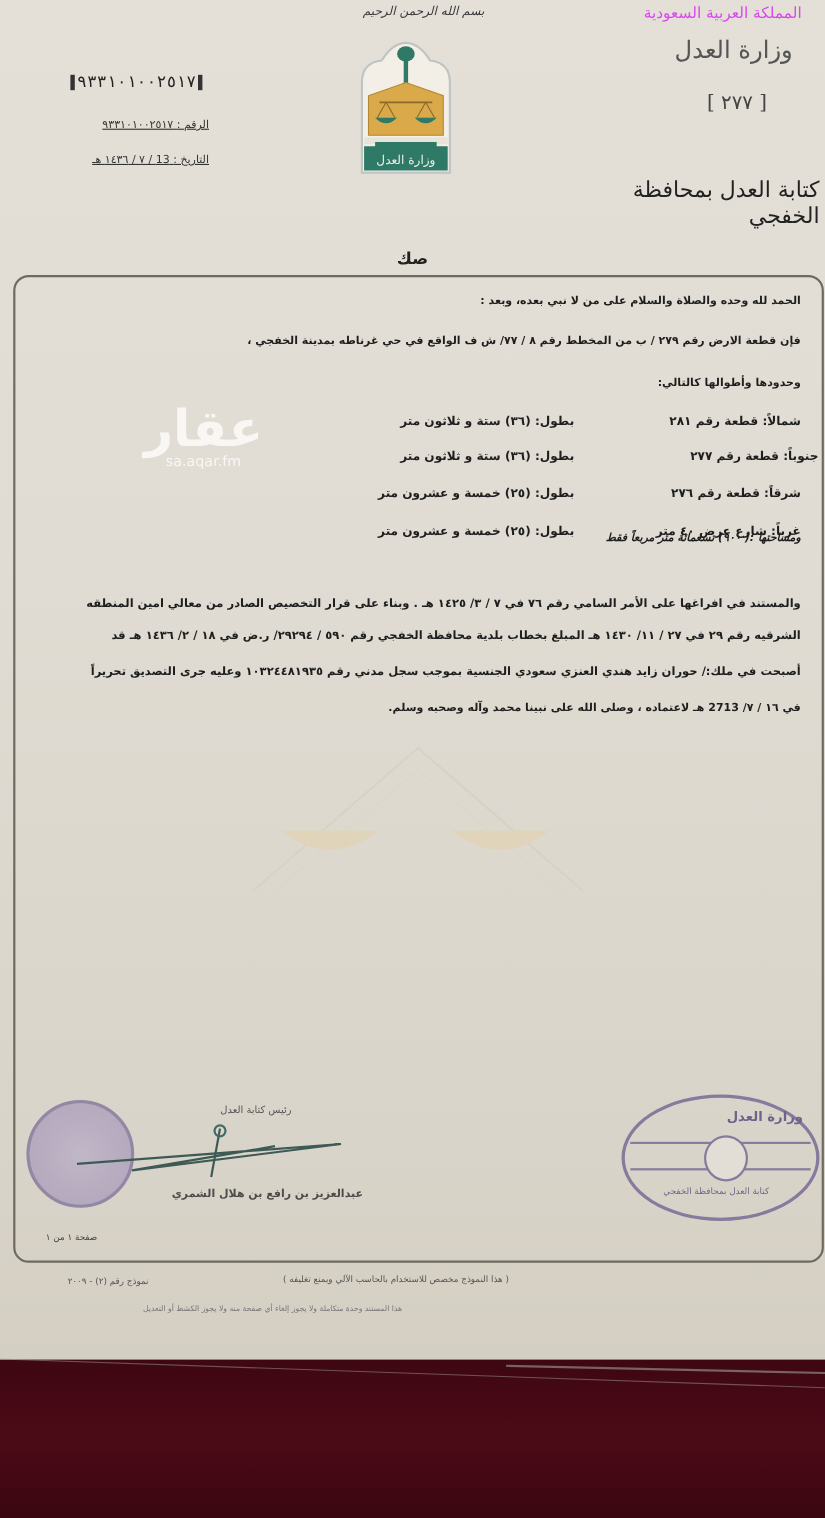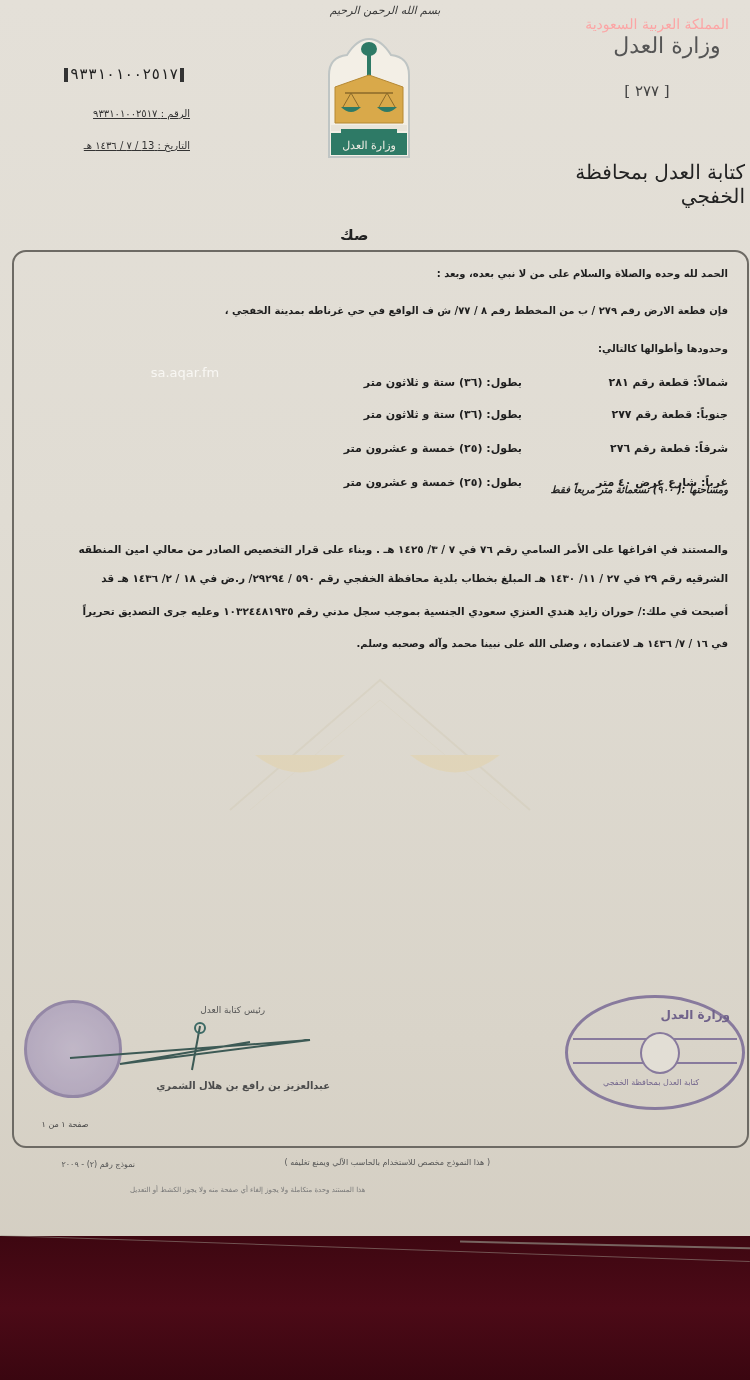--- a/index.html
+++ b/index.html
@@ -25,26 +25,26 @@
     position:absolute; left:0; top:1248px; width:750px; height:1px;
     background:#a29d92; transform:rotate(2deg); opacity:.5;
   }
 
   
   .barcode { position:absolute; left:62px; top:65px; font-family:"DejaVu Sans Mono", monospace; font-size:15px; letter-spacing:1px; color:#222; direction:ltr; }
   .barcode .bar { display:inline-block; width:4px; height:14px; background:#333; vertical-align:middle; margin:0 2px; }
   .ref-line { position:absolute; left:45px; font-size:10px; color:#333; direction:rtl; width:145px; text-align:right;text-decoration:underline; }
   .basmala { position:absolute; left:325px; top:4px; width:120px; text-align:center; font-family:"DejaVu Serif", serif; font-size:11px; color:#3a3a3a; font-style:italic; }
   .logo { position:absolute; left:323px; top:35px; width:92px; height:124px; }
-  .kingdom { position:absolute; left:582px; top:16px; width:150px; text-align:center; font-family:"DejaVu Serif", serif; font-size:14px; color:#fca5a5; }
+  .kingdom { position:absolute; left:582px; top:3px; width:150px; text-align:center; font-family:"DejaVu Serif", serif; font-size:14px; color:#d946ef; }
   .ministry { position:absolute; left:612px; top:33px; width:110px; text-align:center; font-family:"DejaVu Serif", serif; font-size:22px; color:#555; }
-  .formno { position:absolute; left:617px; top:82px; width:60px; text-align:center; font-family:"DejaVu Serif", serif; font-size:15px; color:#444; }
+  .formno { position:absolute; left:640px; top:82px; width:60px; text-align:center; font-family:"DejaVu Serif", serif; font-size:18px; color:#444; }
   .office { position:absolute; left:520px; top:160px; width:225px; text-align:right; font-family:"DejaVu Serif", serif; font-size:20px; color:#222; direction:rtl; }
 
-  .doc-title { position:absolute; left:340px; top:226px; width:70px; text-align:left; font-size:15px; font-weight:bold; color:#222; }
+  .doc-title { position:absolute; left:340px; top:226px; width:70px; text-align:center; font-size:15px; font-weight:bold; color:#222; }
 
   .frame {
     position:absolute; left:12px; top:250px; width:737px; height:898px;
     border:2px solid #6d6a64; border-radius:14px; box-sizing:border-box;
   }
   .watermark-scales { position:absolute; left:210px; top:660px; width:340px; height:160px; opacity:.35; }
   .aqar { position:absolute; left:125px; top:365px; width:120px; text-align:center; color:#fbfaf7; opacity:.9; }
   .aqar .ar { font-size:46px; font-weight:bold; line-height:48px; }
   .aqar .url { font-size:13px; line-height:16px; }
 
@@ -59,21 +59,21 @@
   .page-num { position:absolute; left:30px; top:1120px; width:70px; text-align:center; direction:rtl; font-size:8px; color:#444; }
 
   .stamp-right { position:absolute; left:565px; top:995px; width:180px; height:115px; border-radius:50%;
     border:3px solid #7a6b96; box-sizing:border-box; opacity:.85; }
   .stamp-right .band1, .stamp-right .band2 { position:absolute; left:5px; right:5px; height:2px; background:#7a6b96; }
   .stamp-right .band1 { top:40px; } .stamp-right .band2 { top:64px; }
   .stamp-right .inner { position:absolute; left:72px; top:34px; width:36px; height:38px; border-radius:50%; border:2px solid #7a6b96; background:#e4e0d8; }
   .stamp-right .t1 { position:absolute; right:12px; top:10px; font-size:12px; font-weight:bold; color:#5e4f80; direction:rtl; }
   .stamp-right .t2 { position:absolute; left:35px; top:80px; font-size:8px; color:#5e4f80; direction:rtl; }
 
-  .footer1 { position:absolute; left:230px; top:1158px; width:260px; direction:rtl; font-size:8px; color:#555; }
+  .footer1 { position:absolute; left:230px; top:1158px; width:260px; text-align:center; direction:rtl; font-size:8px; color:#555; }
   .footer-form { position:absolute; left:25px; top:1160px; width:110px; direction:rtl; font-size:8px; color:#555; }
   .footer2 { position:absolute; left:130px; top:1186px; width:450px; text-align:left; direction:rtl; font-size:7px; color:#777; }
 </style>
 </head>
 <body>
 
 <div class="paper"></div>
 <div class="cloth"></div>
 <div class="fold2"></div>
 <div class="fold"></div>
@@ -117,41 +117,42 @@
 <div class="frame"></div>
 
 <svg class="watermark-scales" viewBox="0 0 340 160">
   <path d="M20 150 L170 20 L320 150" fill="none" stroke="#cfc7b0" stroke-width="2"></path>
   <path d="M40 150 L170 40 L300 150" fill="none" stroke="#d8d1bc" stroke-width="1"></path>
   <path d="M45 95 Q90 130 135 95 Z" fill="#e6cf95"></path>
   <path d="M200 95 Q245 130 290 95 Z" fill="#e6cf95"></path>
 </svg>
 
 <div class="aqar">
+  <div class="ar">عقار</div>
   <div class="url">sa.aqar.fm</div>
 </div>
 
 <div class="line" style="top:268px;">الحمد لله وحده والصلاة والسلام على من لا نبي بعده، وبعد :</div>
 <div class="line" style="top:305px;">فإن قطعة الارض رقم ٢٧٩ / ب من المخطط رقم ٨ / ٧٧/ ش ف الواقع في حي غرناطه بمدينة الخفجي ،</div>
 <div class="line" style="top:343px;">وحدودها وأطوالها كالتالي:</div>
 
 <div class="bound" style="right:22px; top:376px;">شمالاً: قطعة رقم ٢٨١</div>
 <div class="bound" style="right:228px; top:376px;">بطول: (٣٦) ستة و ثلاثون متر</div>
-<div class="bound" style="right:22px; top:408px;">جنوباً: قطعة رقم ٢٧٧</div>
+<div class="bound" style="right:6px; top:408px;">جنوباً: قطعة رقم ٢٧٧</div>
 <div class="bound" style="right:228px; top:408px;">بطول: (٣٦) ستة و ثلاثون متر</div>
 <div class="bound" style="right:22px; top:442px;">شرقاً: قطعة رقم ٢٧٦</div>
 <div class="bound" style="right:228px; top:442px;">بطول: (٢٥) خمسة و عشرون متر</div>
 <div class="bound" style="right:22px; top:476px;">غرباً: شارع عرض ٤٠ متر</div>
 <div class="bound" style="right:228px; top:476px;">بطول: (٢٥) خمسة و عشرون متر</div>
 
 <div class="line" style="top:484px;font-style:italic;">ومساحتها :( ٩٠٠) تسعمائة متر مربعاً فقط</div>
 <div class="line" style="top:543px; font-size:10.5px;">والمستند في افراغها على الأمر السامي رقم ٧٦ في ٧ / ٣/ ١٤٢٥ هـ . وبناء على قرار التخصيص الصادر من معالي امين المنطقه</div>
 <div class="line" style="top:572px; font-size:10.5px;">الشرقيه رقم ٢٩ في ٢٧ / ١١/ ١٤٣٠ هـ المبلغ بخطاب بلدية محافظة الخفجي رقم ٥٩٠ / ٢٩٢٩٤/ ر.ض في ١٨ / ٢/ ١٤٣٦ هـ قد</div>
 <div class="line" style="top:605px; font-size:10.5px;">أصبحت في ملك:/ حوران زايد هندي العنزي سعودي الجنسية بموجب سجل مدني رقم ١٠٣٢٤٤٨١٩٣٥ وعليه جرى التصديق تحريراً</div>
-<div class="line" style="top:638px;">في ١٦ / ٧/ ١٤٣٦ هـ لاعتماده ، وصلى الله على نبينا محمد وآله وصحبه وسلم.</div>
+<div class="line" style="top:638px;">في ١٦ / ٧/ 2713 هـ لاعتماده ، وصلى الله على نبينا محمد وآله وصحبه وسلم.</div>
 
 <div class="stamp-left"></div>
 <div class="sig-title">رئيس كتابة العدل</div>
 <svg class="signature" viewBox="0 0 260 60">
   <path d="M10 38 L250 20 L60 44 L190 22" fill="none" stroke="#3d5a55" stroke-width="2"></path>
   <path d="M140 6 L132 50" fill="none" stroke="#3d5a55" stroke-width="2"></path>
   <circle cx="140" cy="8" r="5" fill="none" stroke="#3d6a65" stroke-width="2"></circle>
 </svg>
 <div class="sig-name">عبدالعزيز بن رافع بن هلال الشمري</div>
 <div class="page-num">صفحة ١ من ١</div>

